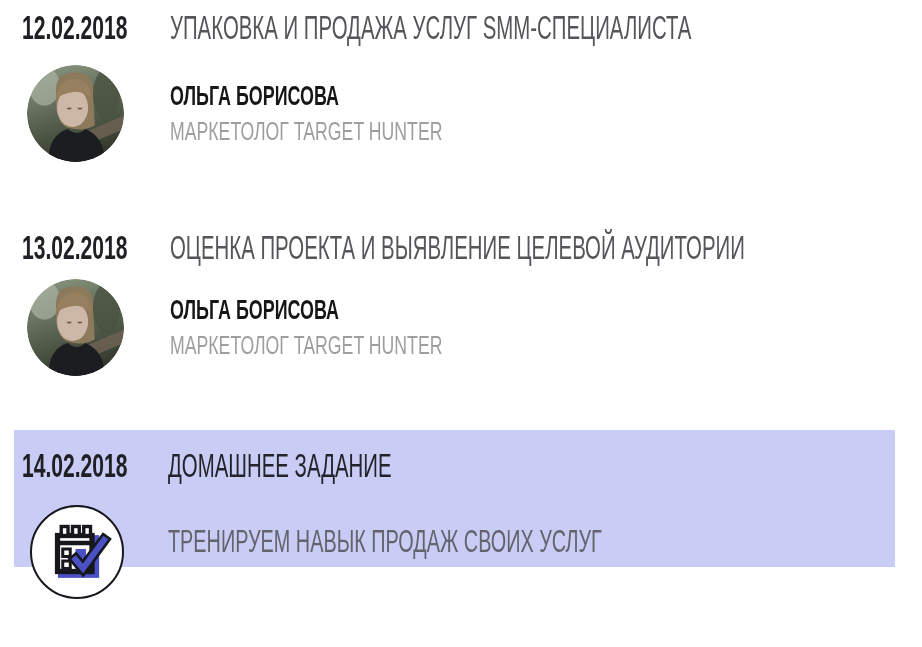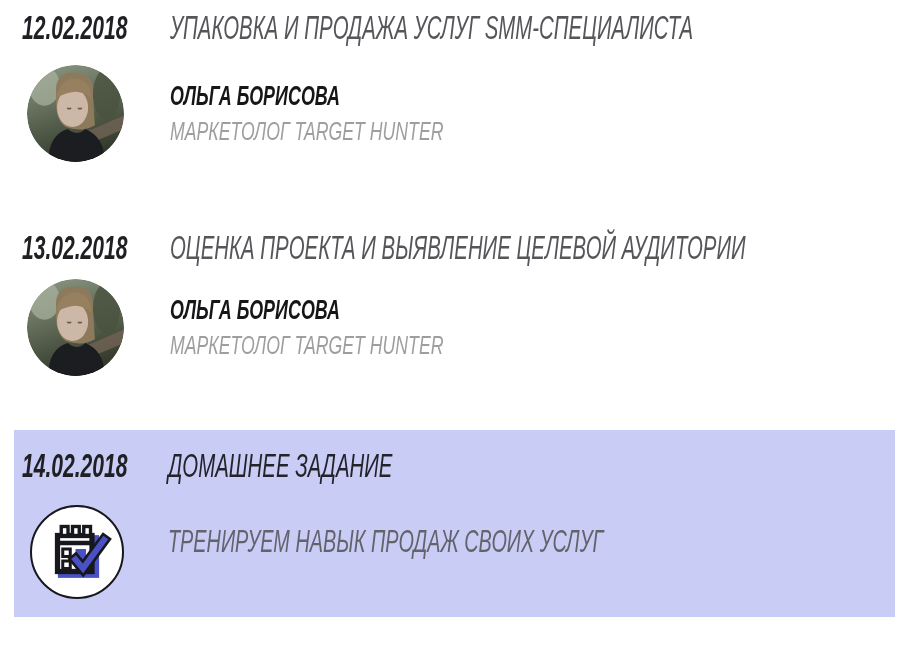--- a/index.html
+++ b/index.html
@@ -2,21 +2,20 @@
 <html style="--highlight: #c9cdf5; --date-text: #202024; --title-text: #55555a; --homework-title-text: #23232a; --name-text: #161618; --role-text: #9e9ea1; --subtitle-text: #63636c; --icon-blue: #4a51c4; --icon-outline: #17171e;"><head>
 <meta charset="utf-8">
 <style>
   html,body{margin:0;padding:0;background:#ffffff;}
   .page{
     position:relative;
     width:922px;height:647px;
     background:#ffffff;
     overflow:hidden;
     font-family:"Liberation Sans",sans-serif;
-    font-style:italic;
   }
   .cond{
     display:inline-block;
     white-space:nowrap;
     transform-origin:0 50%;
     line-height:1.15;
   }
   .date{
     font-size:34px;font-weight:700;
     transform:scaleX(0.62);
@@ -55,21 +54,21 @@
   .s1-name{left:170px;top:80px;}
   .s1-role{left:170px;top:117px;}
   
   .s2-date{left:22px;top:228px;}
   .s2-title{left:170px;top:228px;}
   .s2-avatar{left:27px;top:279px;}
   .s2-name{left:170px;top:294px;}
   .s2-role{left:170px;top:331px;}
   
   .homework-box{
-    left:14px;top:430px;width:881px;height:187px;
+    left:14px;top:430px;width:881px;height:137px;
     background:var(--highlight,#c9cdf5);
   }
   .s3-date{left:8px;top:16px;}
   .s3-title{left:154px;top:16px;}
   .s3-icon{left:16px;top:75px;}
   .s3-subtitle{left:154px;top:93px;}
 
   .avatar{
     width:97px;height:97px;border-radius:50%;
     overflow:hidden;display:block;

